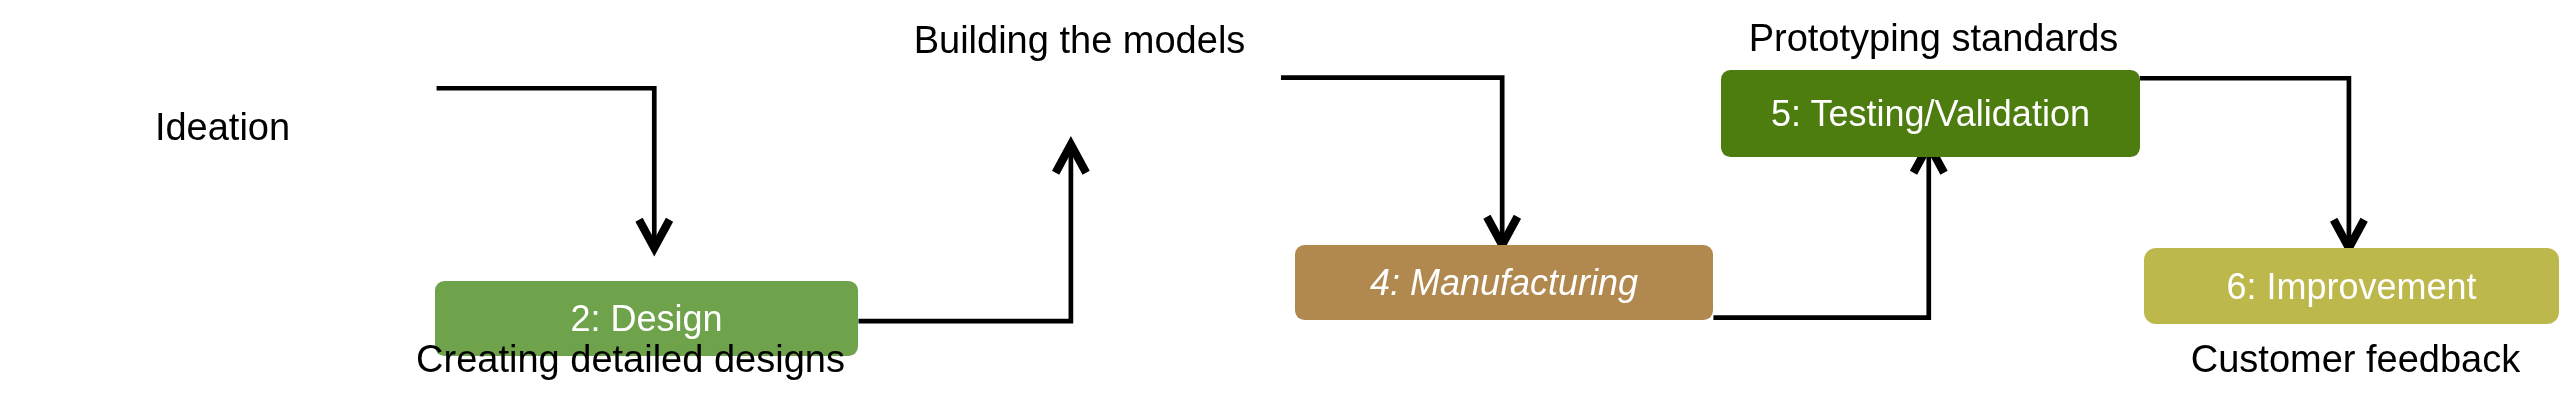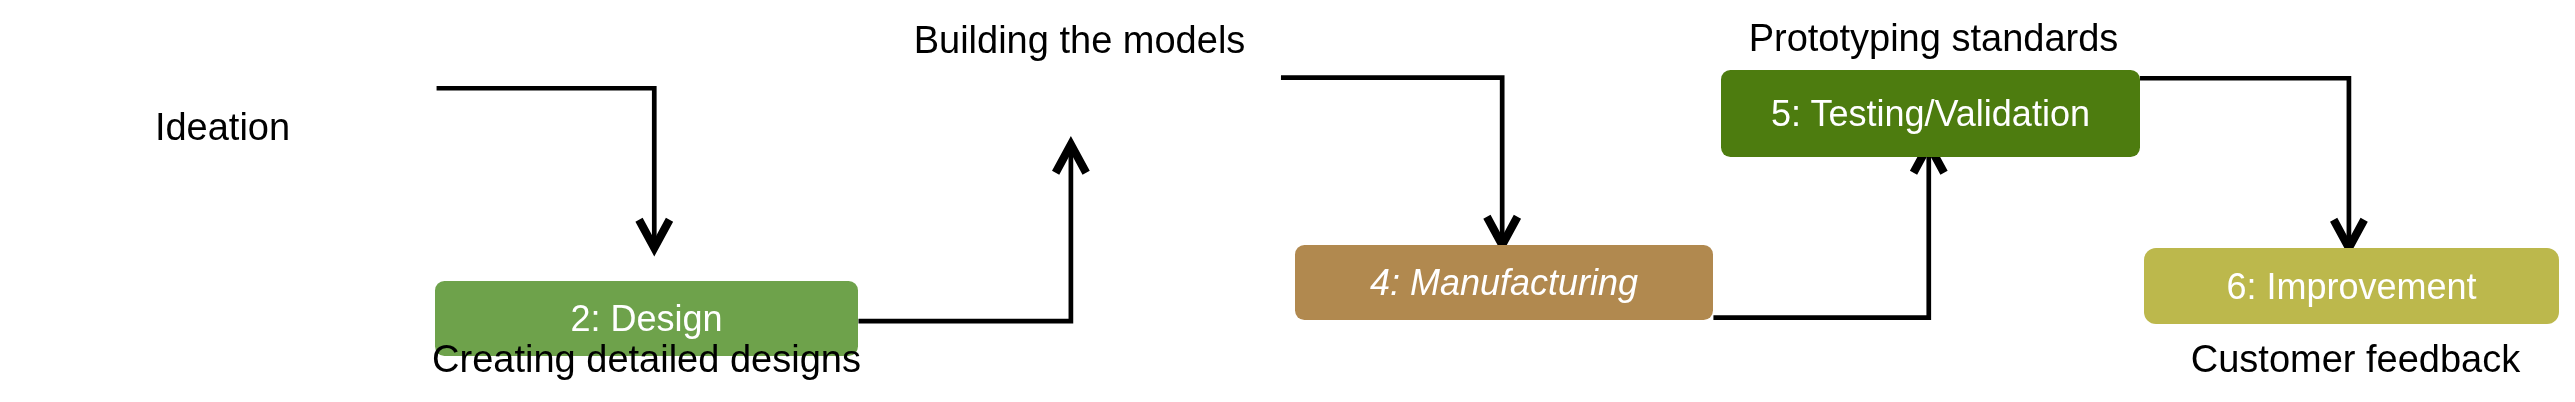--- a/index.html
+++ b/index.html
@@ -79,21 +79,21 @@
       <path class="shaft" d="M3647 133 L4003 133 L4003 422" stroke="#000000"></path>
       <polyline class="head" points="3977,374 4003,422 4029,374" stroke="#000000"></polyline>
     </g>
   </svg>
 
   <div class="desc" style="left:-100px; top:107px;">Ideation</div>
 
   <div class="node" style="left: 435px; top: 249px; width: 423px; height: 75px; background-color: rgb(110, 162, 75); margin-top: 32px;">
     <span class="node-text" style="color: rgb(255, 255, 255);">2: Design</span>
   </div>
-  <div class="desc" style="left:324px; top:339px;">Creating detailed designs</div>
+  <div class="desc" style="left:308px; top:339px;">Creating detailed designs</div>
 
   <div class="desc" style="left:757px; top:20px;">Building the models</div>
 
   <div class="node" style="left: 1295px; top: 245px; width: 418px; height: 75px; background-color: rgb(177, 137, 79); font-style: italic;">
     <span class="node-text" style="color: rgb(255, 255, 255);">4: Manufacturing</span>
   </div>
 
   <div class="node" style="left: 1721px; top: 70px; width: 419px; height: 87px; background-color: #4d7c0f;">
     <span class="node-text" style="color: rgb(255, 255, 255);">5: Testing/Validation</span>
   </div>

